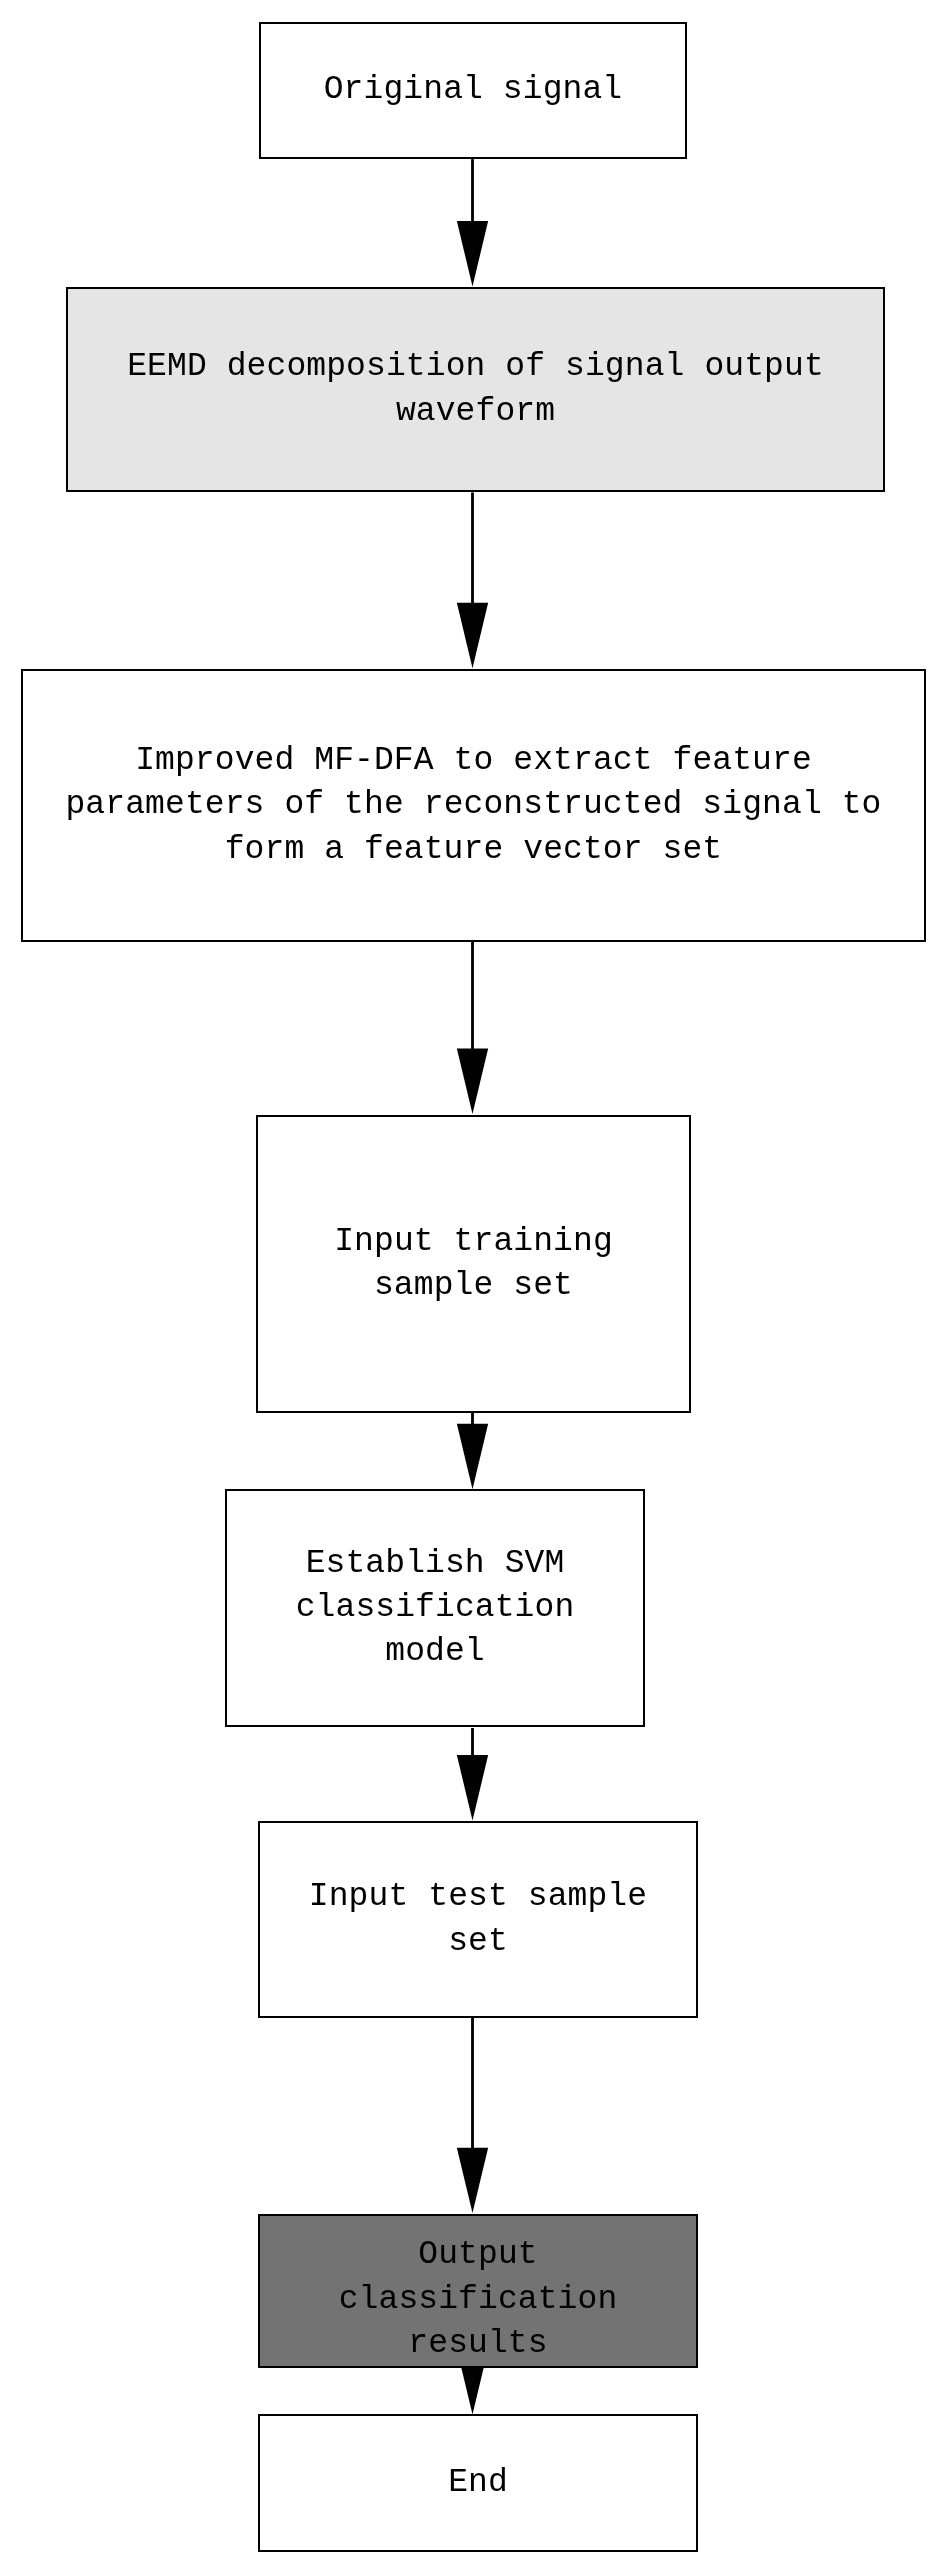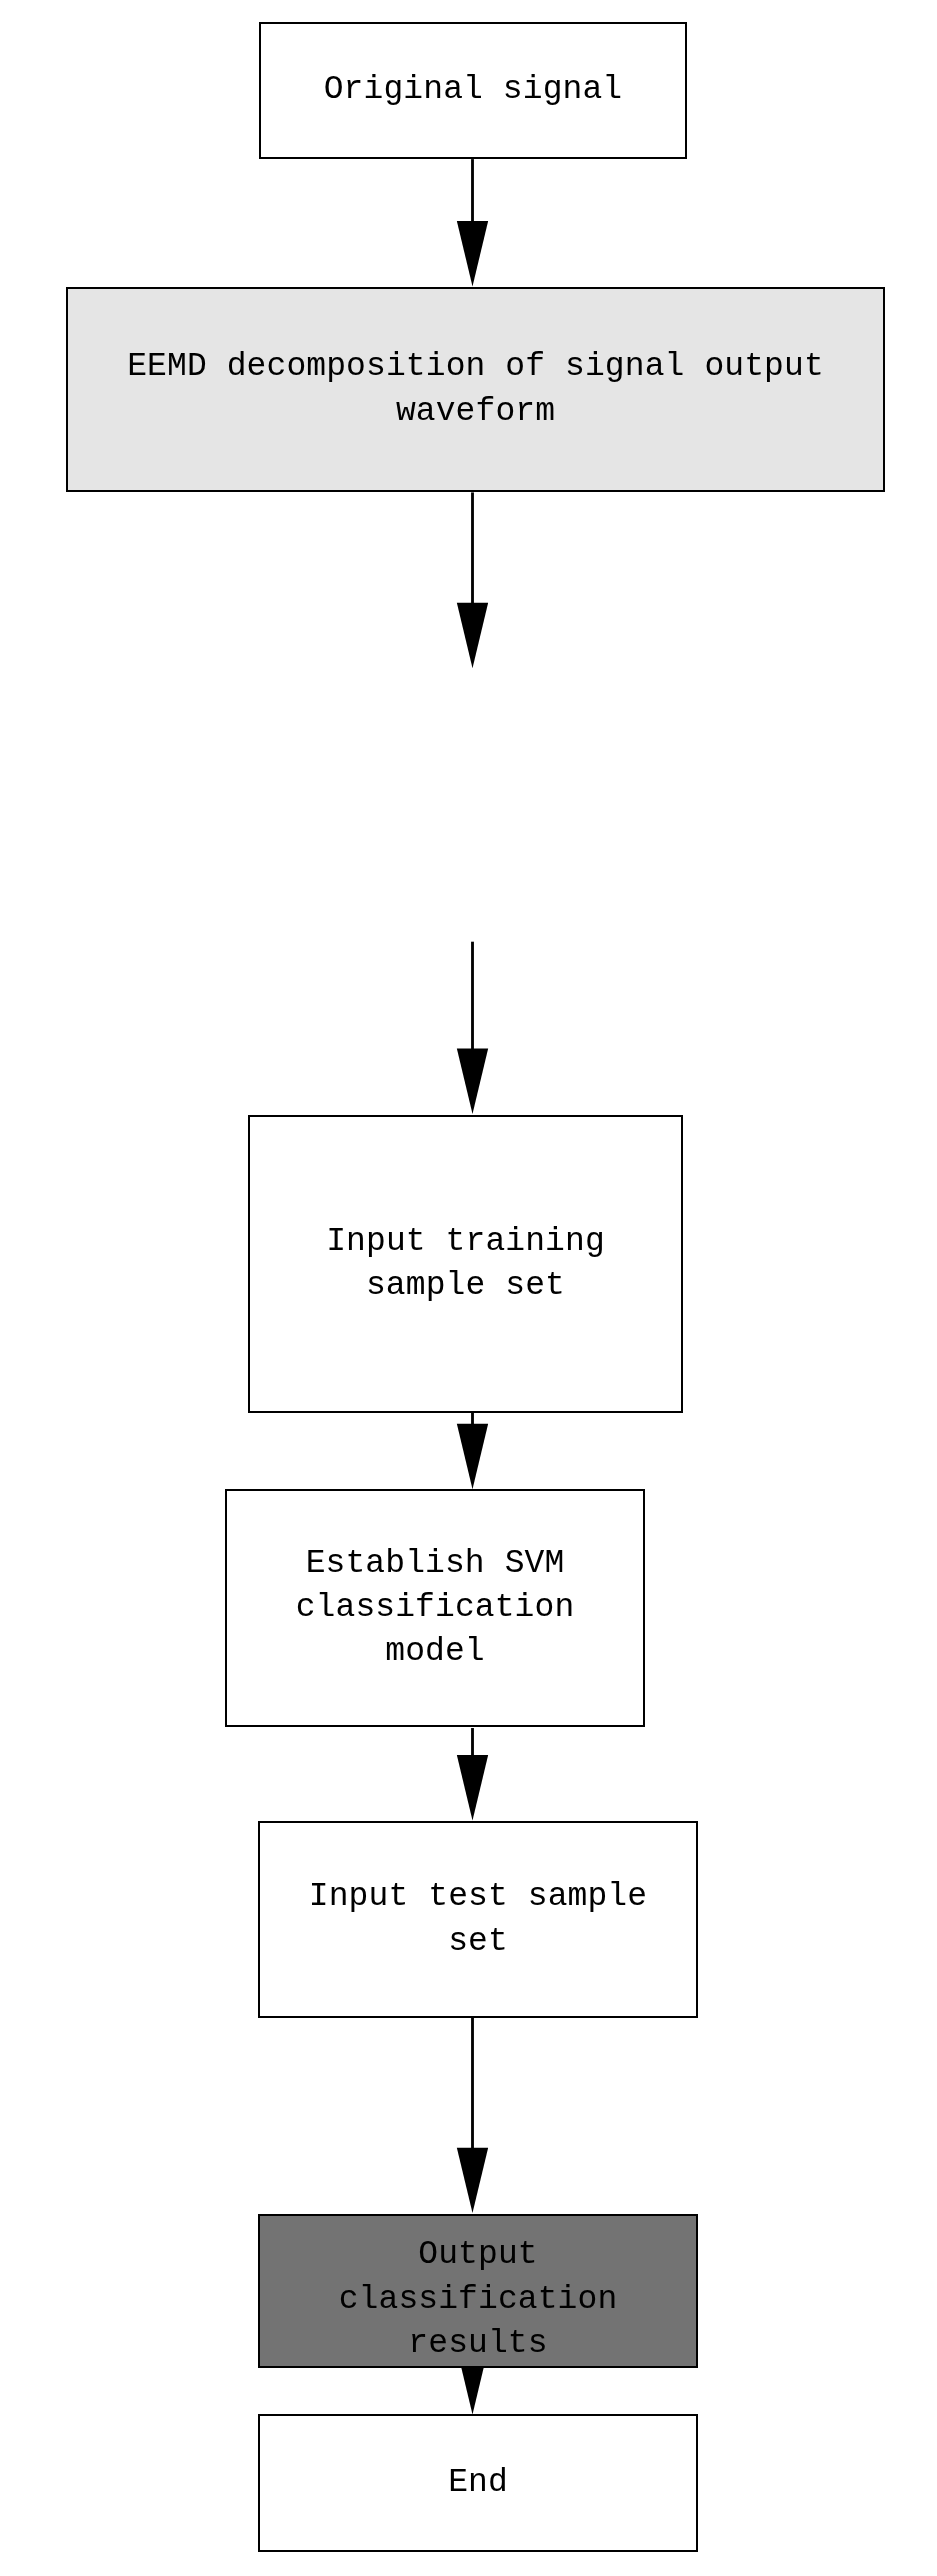--- a/index.html
+++ b/index.html
@@ -98,22 +98,27 @@
 
   <div class="node" style="left: 259px; top: 21.5px; width: 428px; height: 137px; border-color: rgb(0, 0, 0); background: rgb(255, 255, 255);">
     <span class="label" style="font-size: 33px; color: rgb(0, 0, 0);">Original signal</span>
   </div>
 
   <div class="node" style="left: 66px; top: 287px; width: 819px; height: 205px; border-color: rgb(0, 0, 0); background: #e5e5e5;">
     <span class="label" style="font-size: 33px; color: rgb(0, 0, 0);">EEMD decomposition of signal output
 waveform</span>
   </div>
 
+  <div class="node" style="left: 21px; top: 669px; width: 905px; height: 273px; border-color: rgb(0, 0, 0); background: rgb(255, 255, 255);">
+    <span class="label" style="font-size: 33px; color: rgb(0, 0, 0);">Improved MF-DFA to extract feature
+parameters of the reconstructed signal to
+form a feature vector set</span>
+  </div>
 
-  <div class="node" style="left: 248px; top: 1115px; width: 435px; height: 298px; border-color: rgb(0, 0, 0); background: rgb(255, 255, 255);">
+  <div class="node" style="left: 256px; top: 1115px; width: 435px; height: 298px; border-color: rgb(0, 0, 0); background: rgb(255, 255, 255);">
     <span class="label" style="font-size: 33px; color: rgb(0, 0, 0);">Input training
 sample set</span>
   </div>
 
   <div class="node" style="left: 225px; top: 1489px; width: 420px; height: 238px; border-color: rgb(0, 0, 0); background: rgb(255, 255, 255);">
     <span class="label" style="font-size: 33px; color: rgb(0, 0, 0);">Establish SVM
 classification model</span>
   </div>
 
   <div class="node" style="left: 258px; top: 1821px; width: 440px; height: 197px; border-color: rgb(0, 0, 0); background: rgb(255, 255, 255);">

